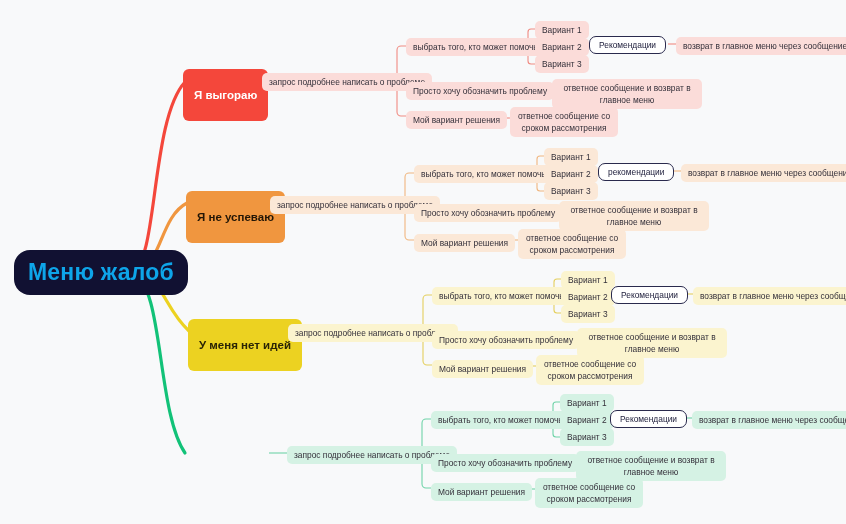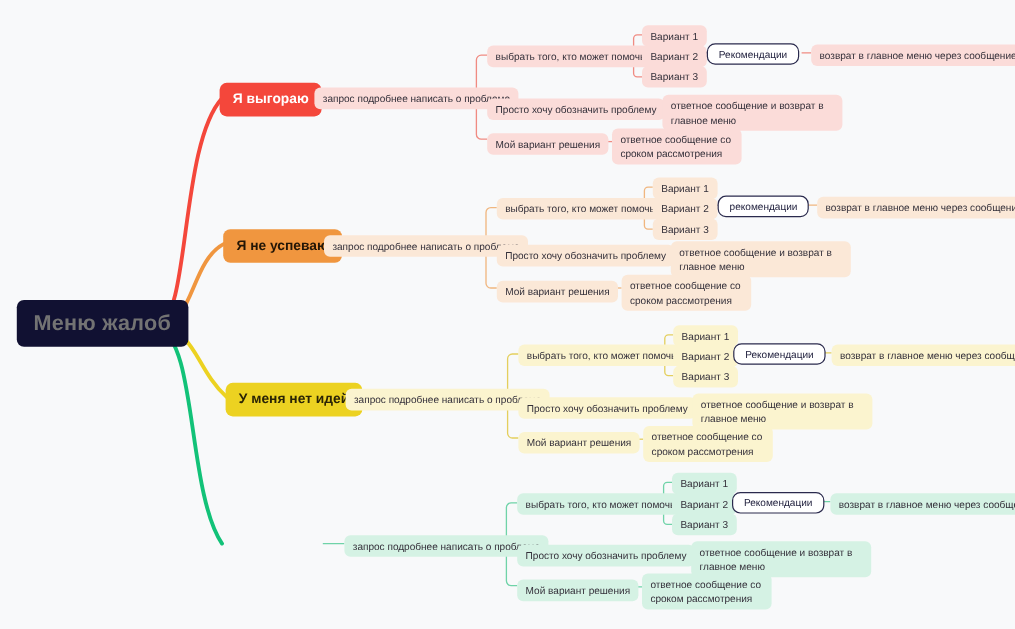--- a/index.html
+++ b/index.html
@@ -6,37 +6,37 @@
   body{
     width:846px;height:524px;
     background:#f8f9fa;
     font-family:"Liberation Sans","DejaVu Sans",sans-serif;
     overflow:hidden;
     position:relative;
   }
   #canvas{position:absolute;inset:0;width:846px;height:524px;}
   svg.links{position:absolute;left:0;top:0;width:846px;height:524px;pointer-events:none;}
 
-  .node{position:absolute;box-sizing:border-box;display:flex;align-items:center;}
+  .node{position:absolute;box-sizing:border-box;display:flex;align-items:center;text-align:center;}
   .node span{display:block;}
 
   
   .root{
-    background:#111132;color:#737373;
-    border-radius:6px;
+    background:#111132;color:#0ea5e9;
+    border-radius:16px;
     padding:9px 14px;
-    font-size:18px;font-weight:700;
+    font-size:23px;font-weight:700;
     letter-spacing:.2px;
     white-space:nowrap;
   }
 
   
   .branch-label{
     border-radius:6px;
-    padding:8px 11px;
+    padding:20px 11px;
     font-size:11.5px;font-weight:700;
     white-space:nowrap;
     color:#111132;
   }
   .branch-label.c1{background:#f4473b;color:#ffffff;}
   .branch-label.c2{background:#f0963f;color:#231606;}
   .branch-label.c3{background:#ecd221;color:#2a2405;}
   .branch-label.c4{background:#12c278;color:#04291b;}
 
   

